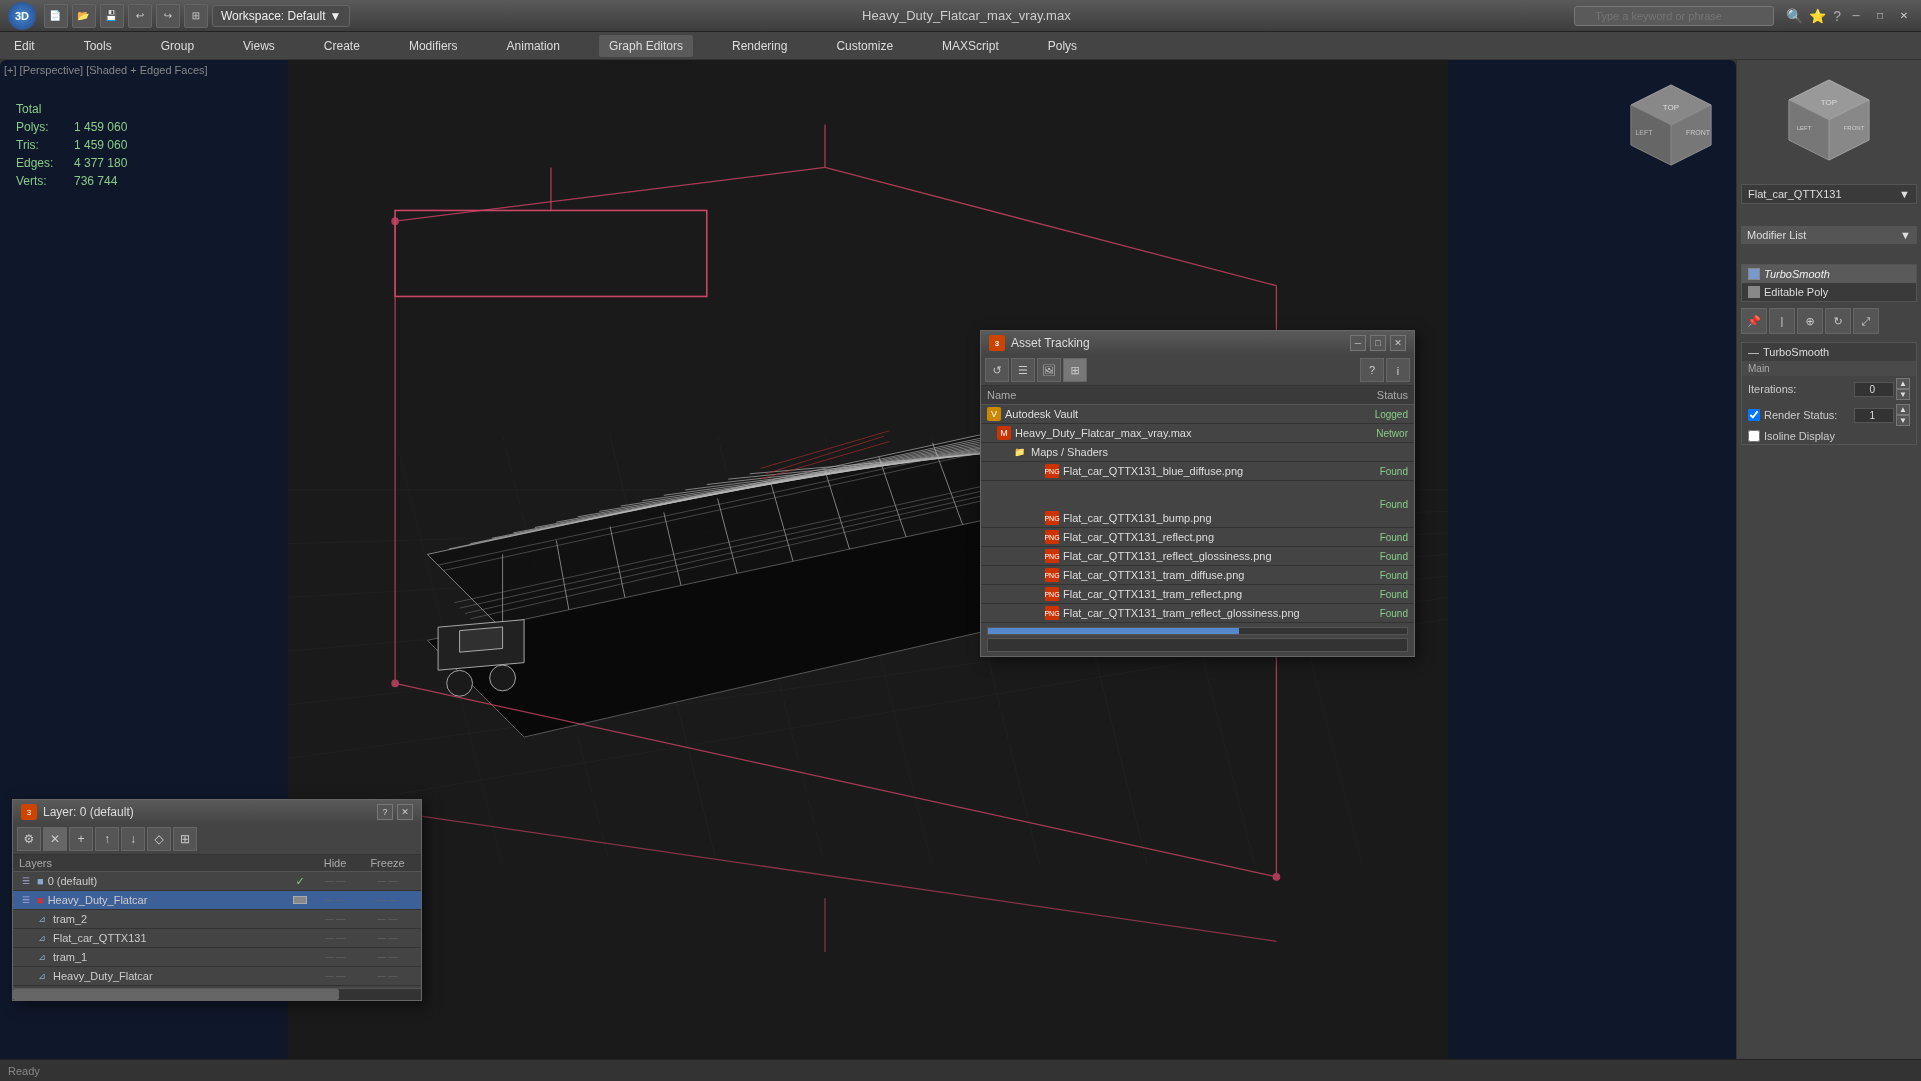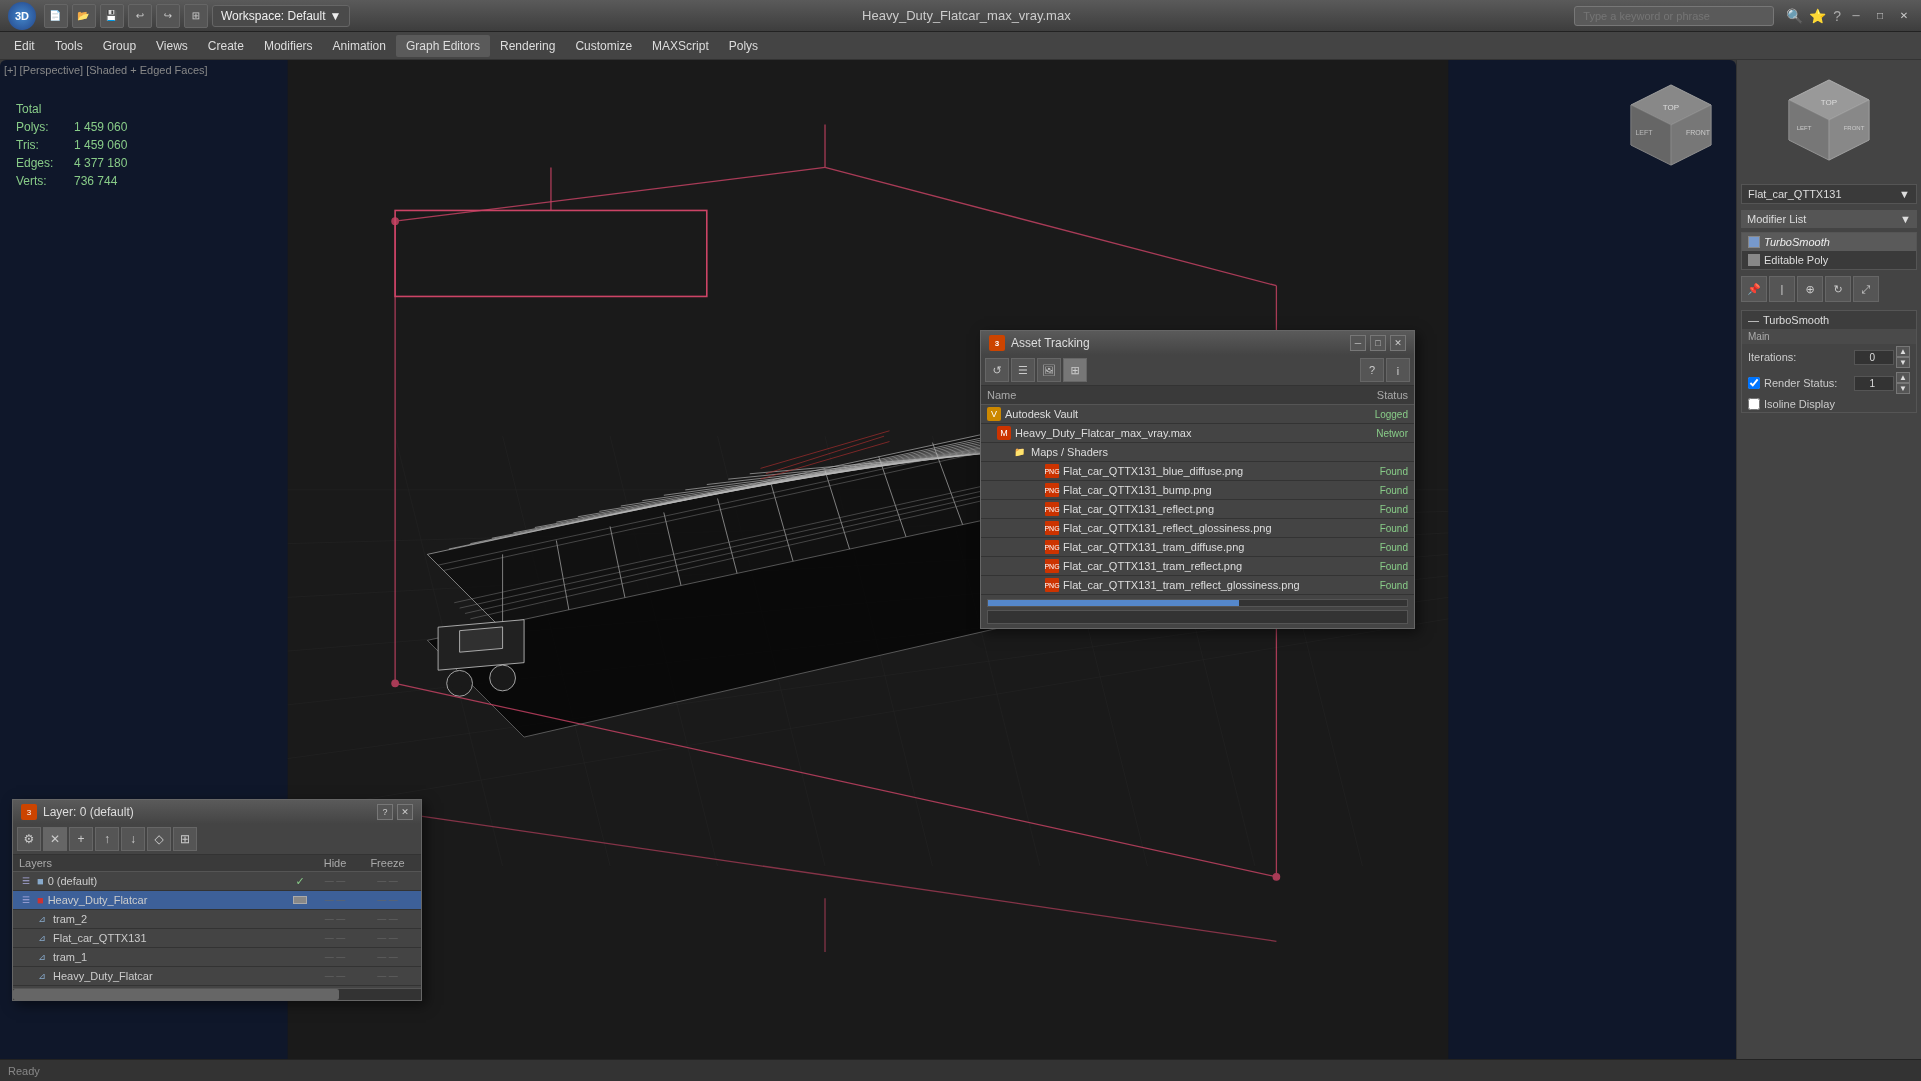--- a/index.html
+++ b/index.html
@@ -49,21 +49,21 @@
     #title-text {
       flex: 1;
       text-align: center;
       color: #ccc;
       font-size: 13px;
     }
     #search-box {
       background: #5a5a5a;
       border: 1px solid #777;
       border-radius: 3px;
-      padding: 3px 8px;
+      padding: 3px 20px;
       width: 200px;
       color: #aaa;
       font-size: 11px;
       margin-right: 4px;
     }
     #title-controls {
       display: flex; gap: 6px; align-items: center; margin-left: 8px;
     }
     .title-icon { color: #aaa; font-size: 14px; cursor: pointer; }
     .win-btn {
@@ -73,20 +73,21 @@
     }
 
     
     #menu-bar {
       background: #444;
       height: 28px;
       display: flex;
       align-items: center;
       padding: 0 4px;
       border-bottom: 1px solid #333;
+      gap: 29px;
     }
     .menu-item {
       padding: 4px 10px;
       cursor: pointer;
       color: #ddd;
       font-size: 12px;
       border-radius: 2px;
     }
     .menu-item.active { background: #5a5a5a; }
 
@@ -143,21 +144,21 @@
       font-size: 11px;
       color: #ddd;
       display: flex; align-items: center; justify-content: space-between;
     }
 
     #modifier-header {
       background: #555;
       padding: 3px 6px;
       font-size: 11px;
       color: #ddd;
-      margin: 2px 4px;
+      margin: 18px 4px;
       display: flex; align-items: center; justify-content: space-between;
     }
 
     #modifier-list {
       margin: 2px 4px;
       background: #3a3a3a;
       border: 1px solid #555;
     }
     .modifier-item {
       padding: 3px 6px;
@@ -928,21 +929,21 @@
     </div>
 
     <div class="at-row at-row-indent2">
       <div class="at-row-name" style="padding-left:32px;">
         <span class="at-icon at-icon-png">PNG</span>
         <span>Flat_car_QTTX131_blue_diffuse.png</span>
       </div>
       <div class="at-row-status">Found</div>
     </div>
     <div class="at-row at-row-indent2">
-      <div class="at-row-name" style="padding-left:32px;">
+      <div class="at-row-name" style="padding-left:32px;margin-top:28px;">
         <span class="at-icon at-icon-png">PNG</span>
         <span>Flat_car_QTTX131_bump.png</span>
       </div>
       <div class="at-row-status">Found</div>
     </div>
     <div class="at-row at-row-indent2">
       <div class="at-row-name" style="padding-left:32px;">
         <span class="at-icon at-icon-png">PNG</span>
         <span>Flat_car_QTTX131_reflect.png</span>
       </div>

